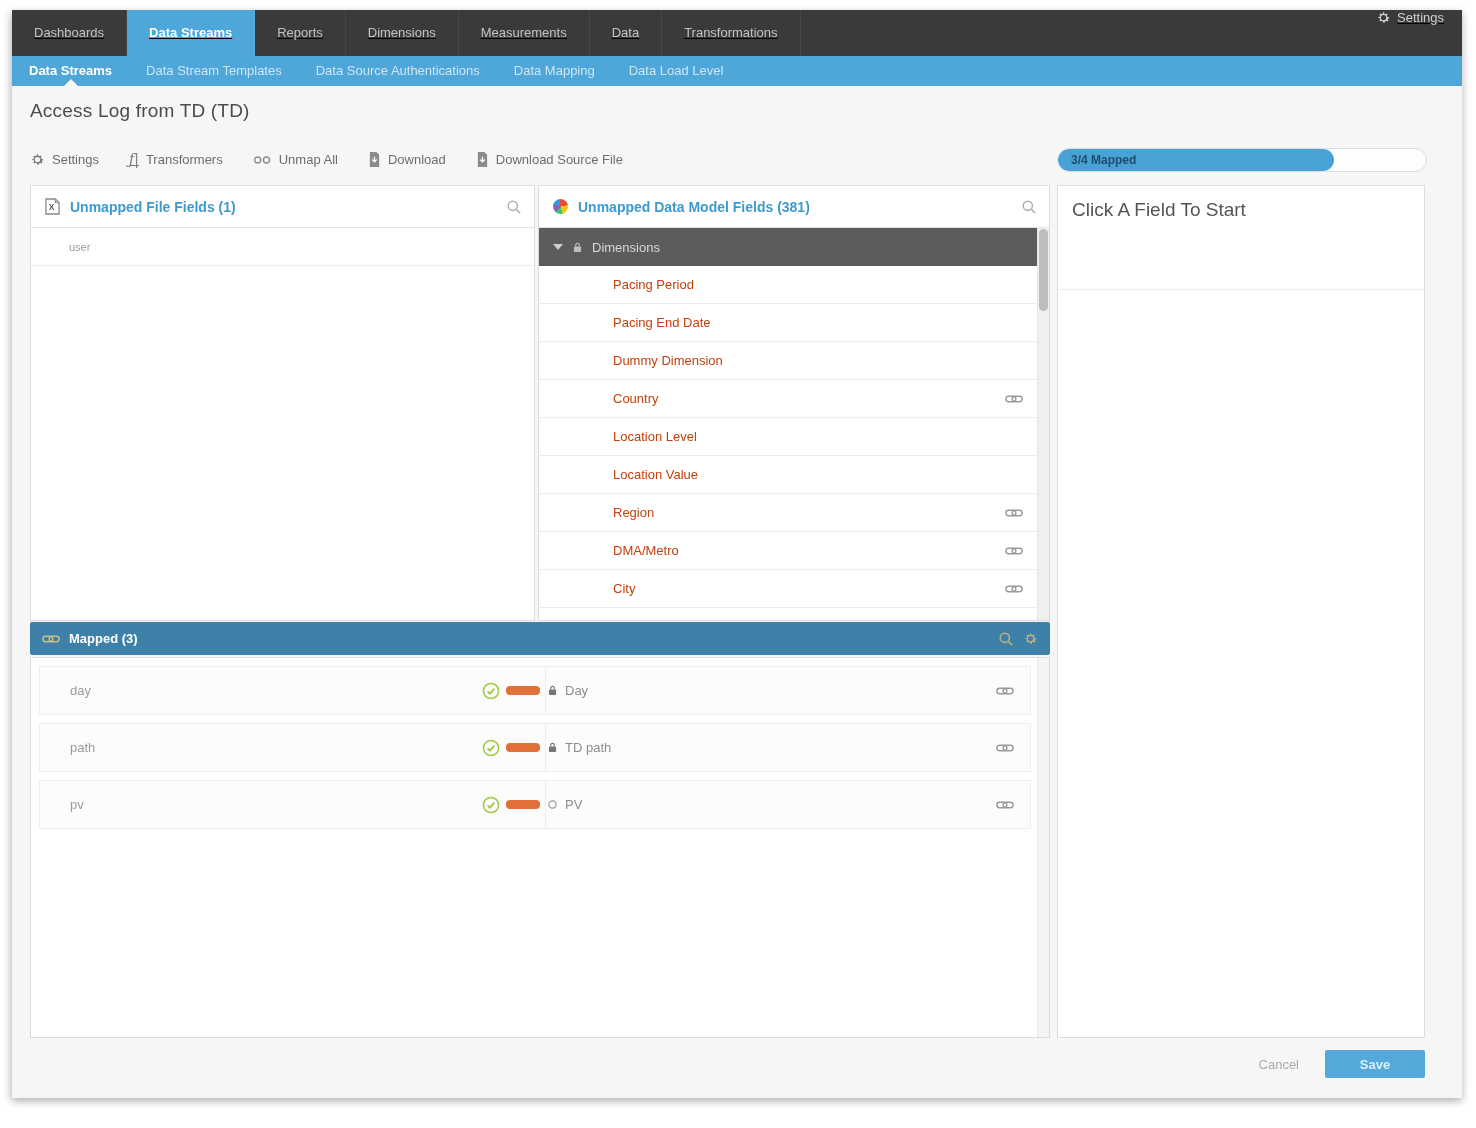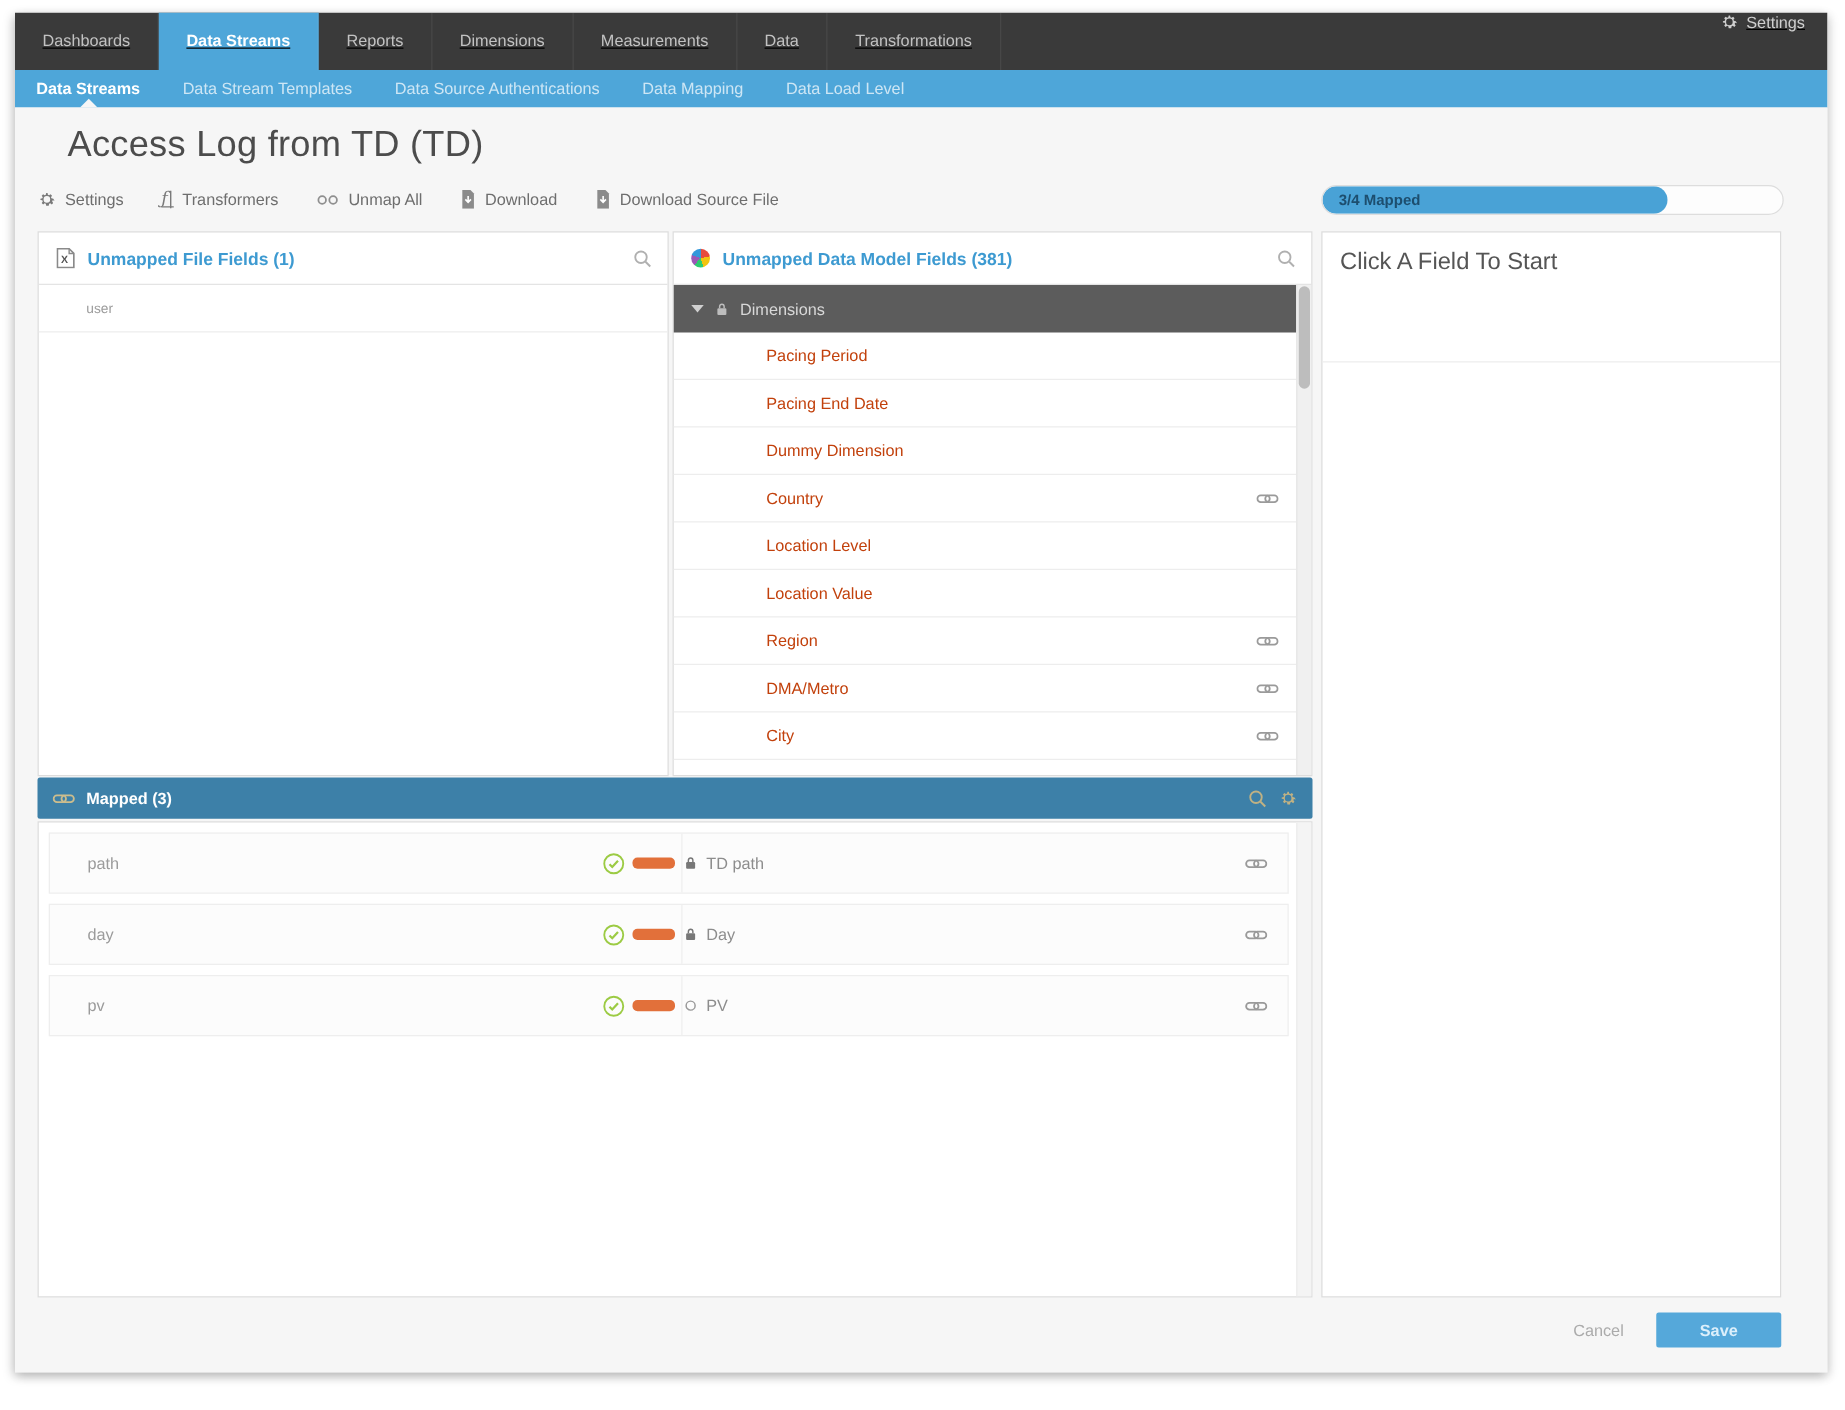--- a/index.html
+++ b/index.html
@@ -16,21 +16,21 @@
 
   
   .subnav { position:absolute; left:0; top:46px; right:0; height:30px; background:#4ea6d9; display:flex; }
   .subnav .snav-item { color:rgba(255,255,255,.72); font-size:13px; line-height:30px; padding:0 17px; position:relative; }
   .subnav .snav-item.active { color:#fff; font-weight:bold; }
   .caret { position:absolute; bottom:0; left:50%; margin-left:-7px; width:0; height:0;
            border-left:7px solid transparent; border-right:7px solid transparent; border-bottom:7px solid #f6f6f6; }
 
   
   .content { position:absolute; left:0; top:76px; right:0; bottom:0; background:#f6f6f6; }
-  .page-title { position:absolute; left:18px; top:14px; font-size:29px; color:#4c4c4c; letter-spacing:.2px;margin-left:24px; }
+  .page-title { position:absolute; left:18px; top:14px; font-size:19px; color:#4c4c4c; letter-spacing:.2px; }
 
   .toolbar { position:absolute; left:18px; top:66px; display:flex; align-items:center; gap:30px; }
   .tool { display:flex; align-items:center; gap:7px; color:#6e6e6e; font-size:13px; cursor:default; }
   .fx-icon { font-style:italic; font-family:"DejaVu Serif", serif; font-size:14px; color:#7a7a7a; border-bottom:1px solid #7a7a7a; line-height:12px; }
 
   .progress-pill { position:absolute; left:1045px; top:62px; width:370px; height:24px; background:#fdfdfd;
                    border:1px solid #ddd; border-radius:13px; overflow:hidden; }
   .progress-fill { height:100%; background:#49a2d6; border-radius:13px; display:flex; align-items:center; }
   .progress-fill span { color:#1d4e6e; font-size:12px; font-weight:bold; padding-left:13px; white-space:nowrap; }
 
@@ -297,69 +297,69 @@
             <path fill="#c0b183" d="M8 5.2A2.8 2.8 0 1 0 8 10.8 2.8 2.8 0 0 0 8 5.2zm6.5 3.9-1.6-.3a5 5 0 0 1-.4 1l.9 1.3-1.2 1.2-1.3-.9a5 5 0 0 1-1 .4l-.3 1.6H7.4l-.3-1.6a5 5 0 0 1-1-.4l-1.3.9-1.2-1.2.9-1.3a5 5 0 0 1-.4-1l-1.6-.3V7.4l1.6-.3a5 5 0 0 1 .4-1l-.9-1.3 1.2-1.2 1.3.9a5 5 0 0 1 1-.4l.3-1.6h1.2l.3 1.6a5 5 0 0 1 1 .4l1.3-.9 1.2 1.2-.9 1.3a5 5 0 0 1 .4 1l1.6.3z"></path>
           </svg>
       </span>
     </div>
 
     <div class="mapped-body">
 
       <div class="mapped-row">
         <div class="divider"></div>
         <div class="cell-left">
-          <span class="name">path</span>
+          <span class="name">day</span>
           <span class="spacer"></span>
           <span class="icn">
             <svg width="18" height="18" viewBox="0 0 18 18">
                 <circle cx="9" cy="9" r="7.6" fill="none" stroke="#9ccb44" stroke-width="1.5"></circle>
                 <path d="M5.6 9.4l2.2 2.2 4.6-5" fill="none" stroke="#9ccb44" stroke-width="1.8"></path>
               </svg>
           </span>
         </div>
         <div class="connector"></div>
         <div class="cell-right">
           <span class="icn">
             <svg width="9" height="11" viewBox="0 0 10 12">
                 <rect x="1" y="5" width="8" height="6" rx="1" fill="#777"></rect>
                 <path d="M3 5V3.4a2 2 0 0 1 4 0V5" fill="none" stroke="#777" stroke-width="1.3"></path>
               </svg>
           </span>
-          <span class="name">TD path</span>
+          <span class="name">Day</span>
           <span class="spacer"></span>
           <span class="icn">
             <svg width="18" height="10" viewBox="0 0 20 10">
                 <rect x="1" y="2" width="11" height="6" rx="3" fill="none" stroke="#9a9a9a" stroke-width="1.6"></rect>
                 <rect x="8" y="2" width="11" height="6" rx="3" fill="none" stroke="#9a9a9a" stroke-width="1.6"></rect>
               </svg>
           </span>
         </div>
       </div>
 
       <div class="mapped-row">
         <div class="divider"></div>
         <div class="cell-left">
-          <span class="name">day</span>
+          <span class="name">path</span>
           <span class="spacer"></span>
           <span class="icn">
             <svg width="18" height="18" viewBox="0 0 18 18">
                 <circle cx="9" cy="9" r="7.6" fill="none" stroke="#9ccb44" stroke-width="1.5"></circle>
                 <path d="M5.6 9.4l2.2 2.2 4.6-5" fill="none" stroke="#9ccb44" stroke-width="1.8"></path>
               </svg>
           </span>
         </div>
         <div class="connector"></div>
         <div class="cell-right">
           <span class="icn">
             <svg width="9" height="11" viewBox="0 0 10 12">
                 <rect x="1" y="5" width="8" height="6" rx="1" fill="#777"></rect>
                 <path d="M3 5V3.4a2 2 0 0 1 4 0V5" fill="none" stroke="#777" stroke-width="1.3"></path>
               </svg>
           </span>
-          <span class="name">Day</span>
+          <span class="name">TD path</span>
           <span class="spacer"></span>
           <span class="icn">
             <svg width="18" height="10" viewBox="0 0 20 10">
                 <rect x="1" y="2" width="11" height="6" rx="3" fill="none" stroke="#9a9a9a" stroke-width="1.6"></rect>
                 <rect x="8" y="2" width="11" height="6" rx="3" fill="none" stroke="#9a9a9a" stroke-width="1.6"></rect>
               </svg>
           </span>
         </div>
       </div>
 

